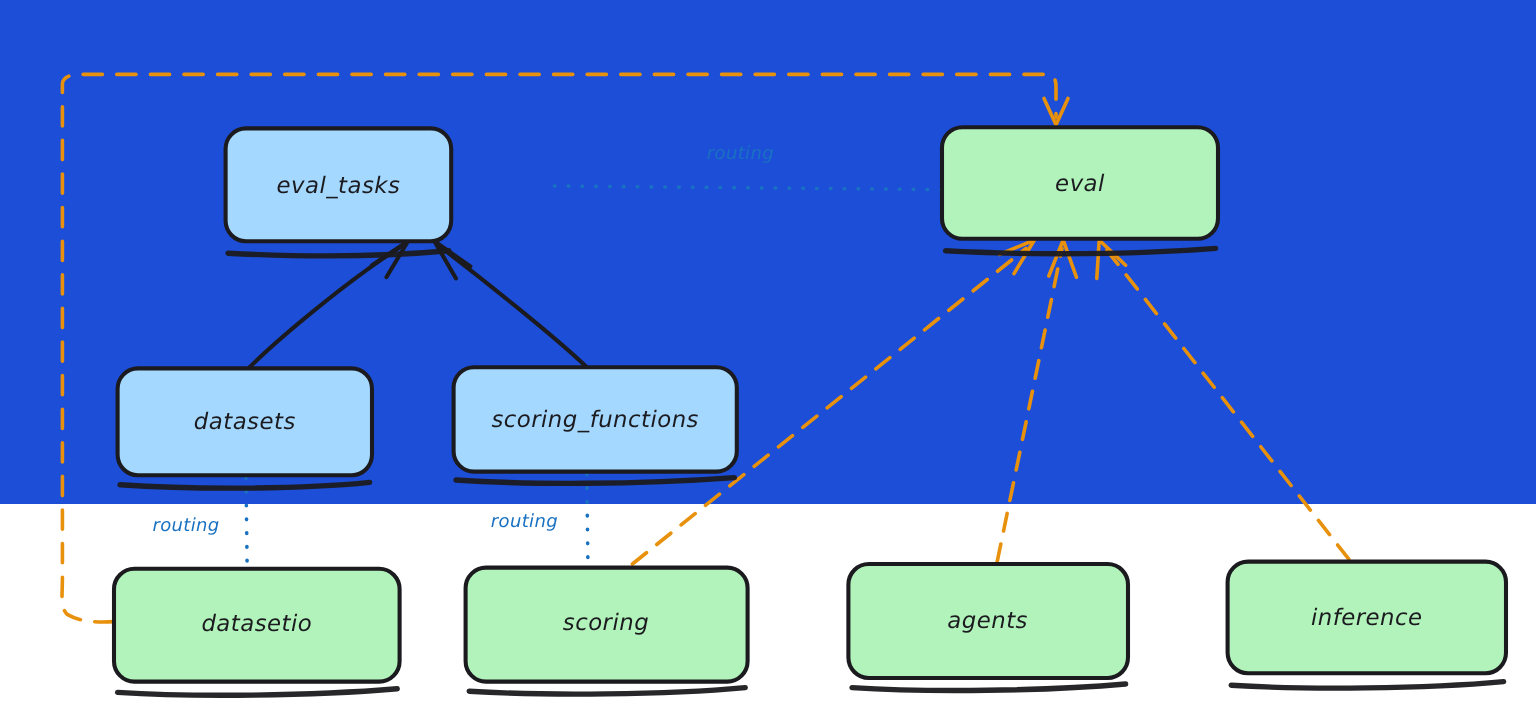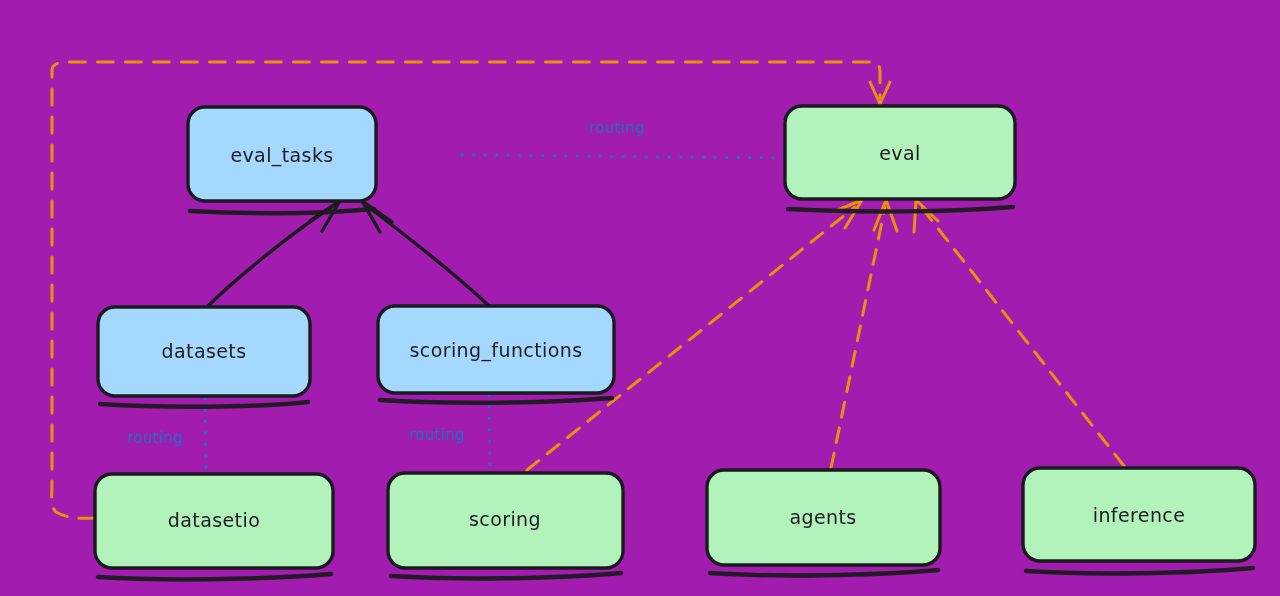--- a/index.html
+++ b/index.html
@@ -9,22 +9,23 @@
   }
   body {
     width: 1280px;
     height: 596px;
     font-family: "DejaVu Sans", sans-serif;
     overflow: hidden;
   }
   #canvas {
     position: relative;
     width: 1280px;
-    height: 596px;
-    background: #a21caf;
+    height: 420px;
+    background: #1d4ed8;
+    font-style: italic;
   }
   svg.diagram {
     position: absolute;
     top: 0;
     left: 0;
     width: 1280px;
     height: 596px;
   }
   .node-label {
     font-family: "DejaVu Sans", sans-serif;

